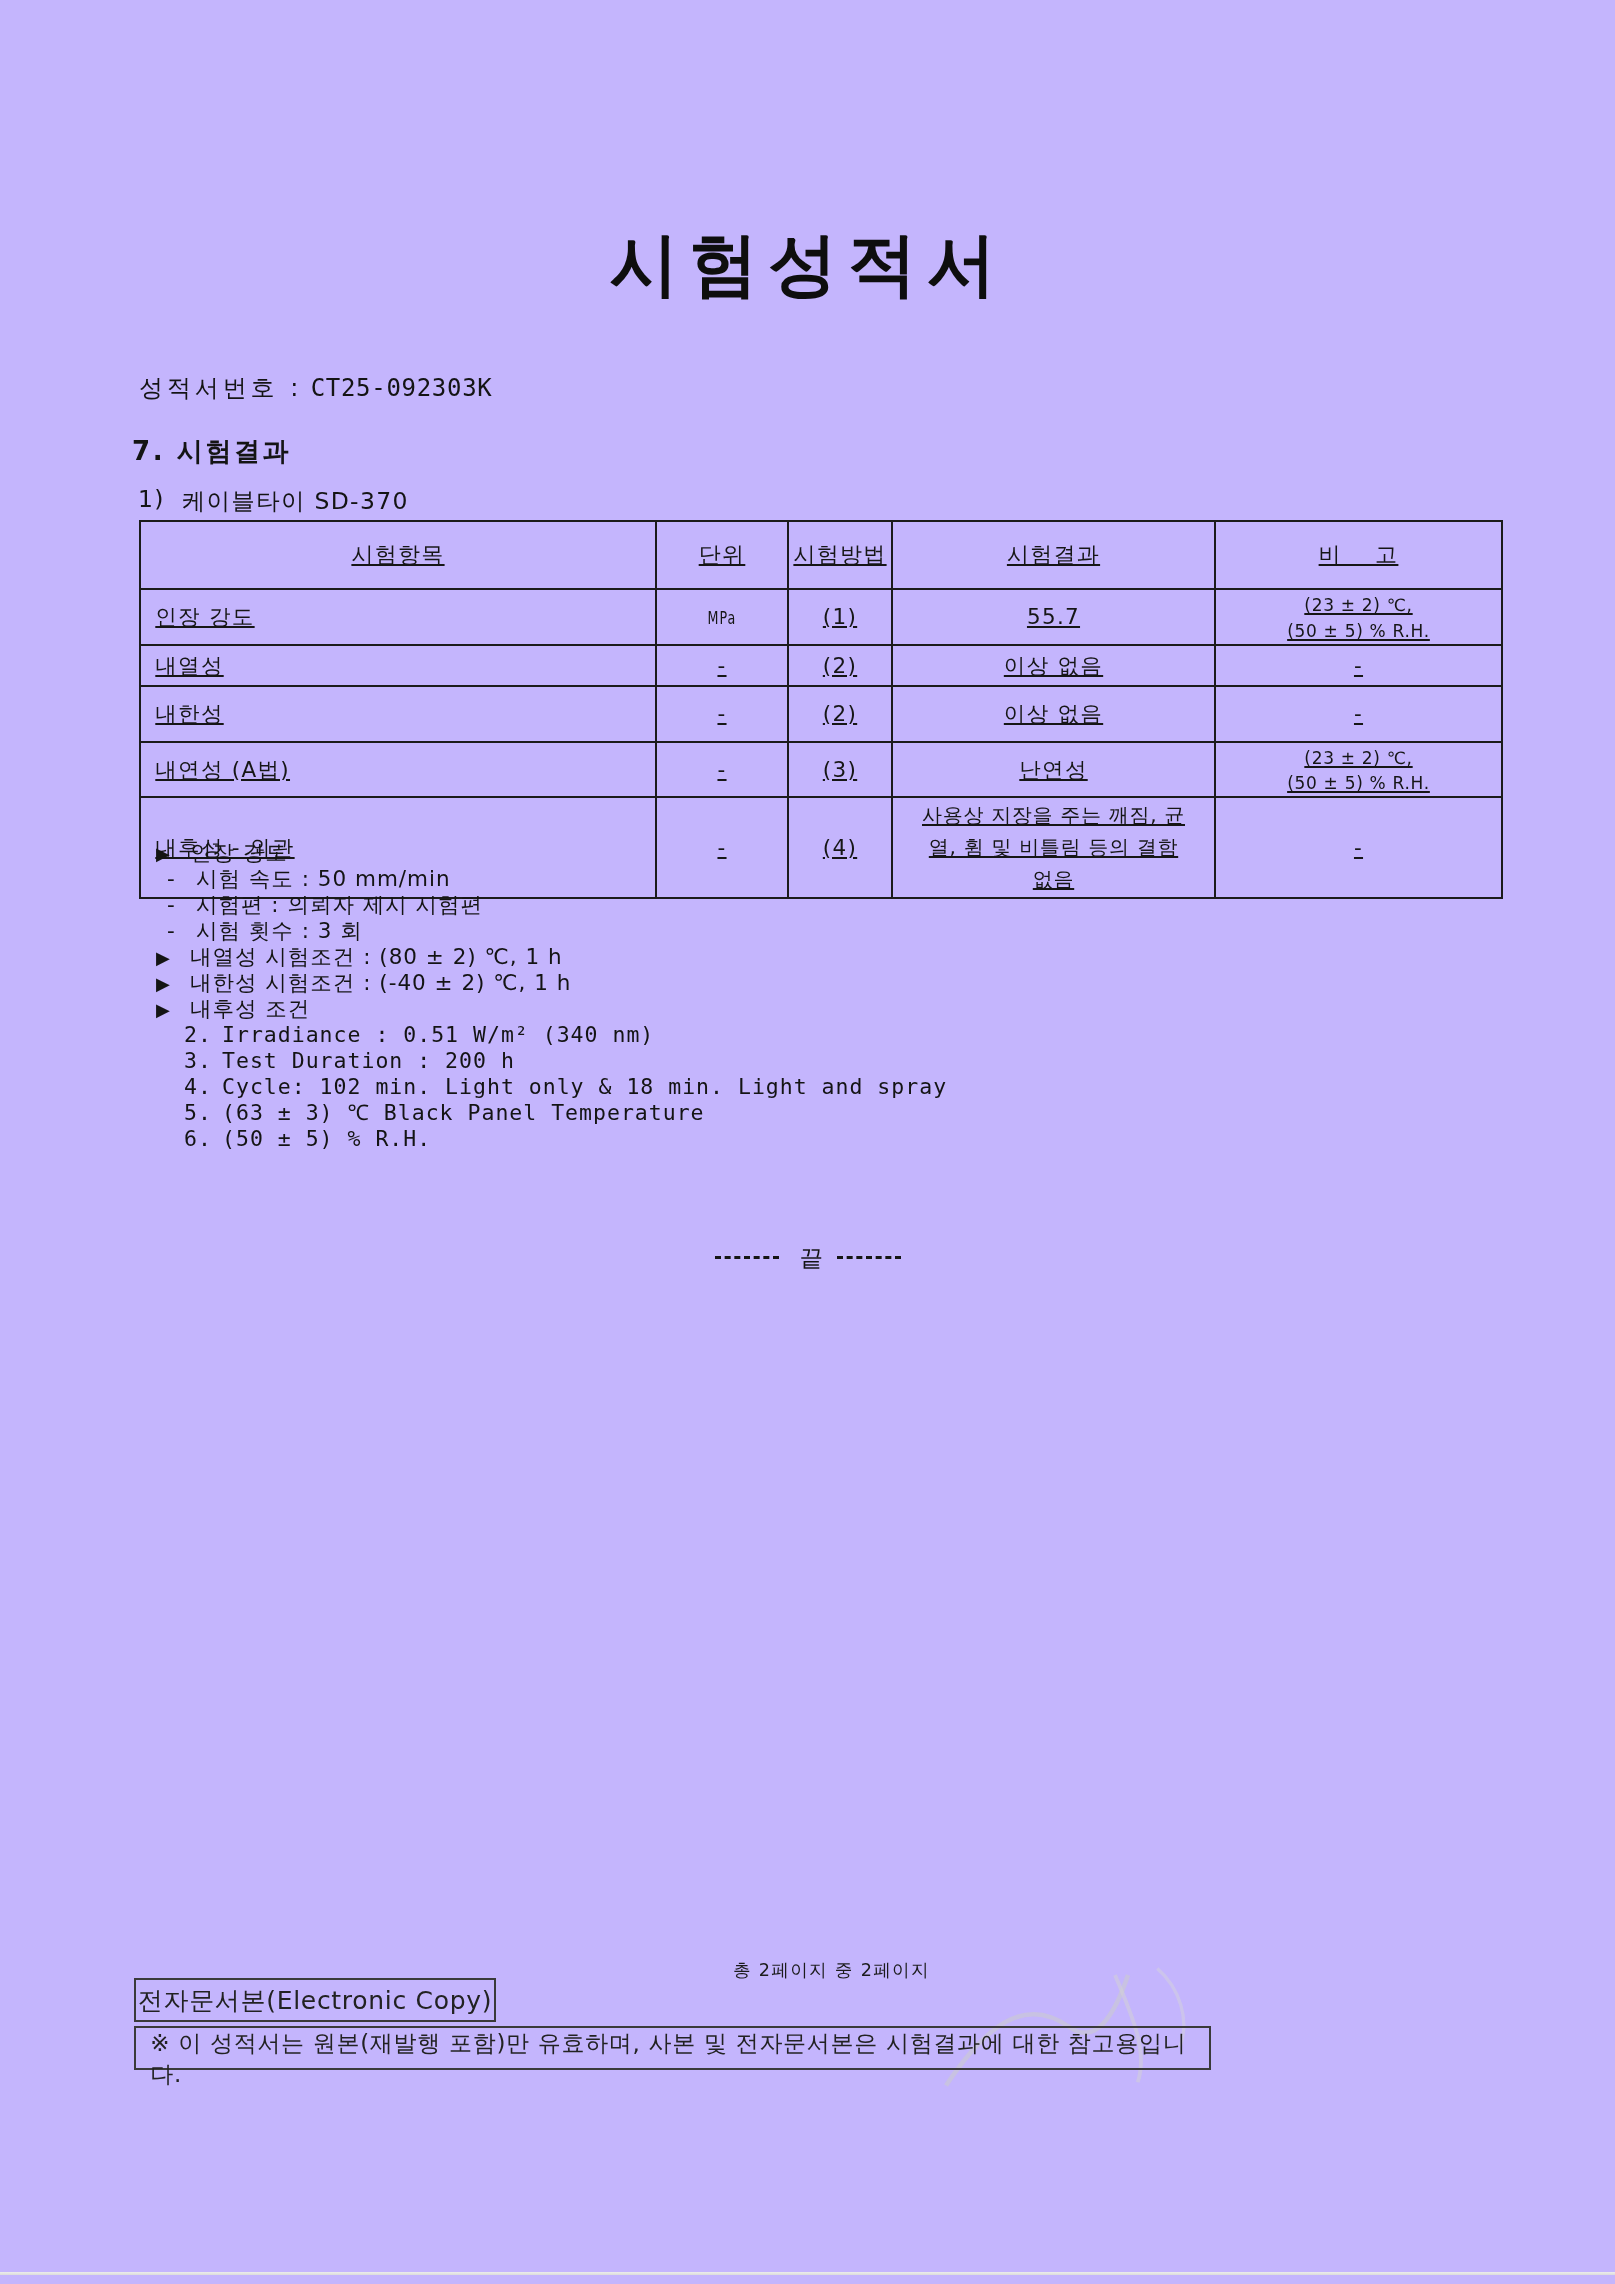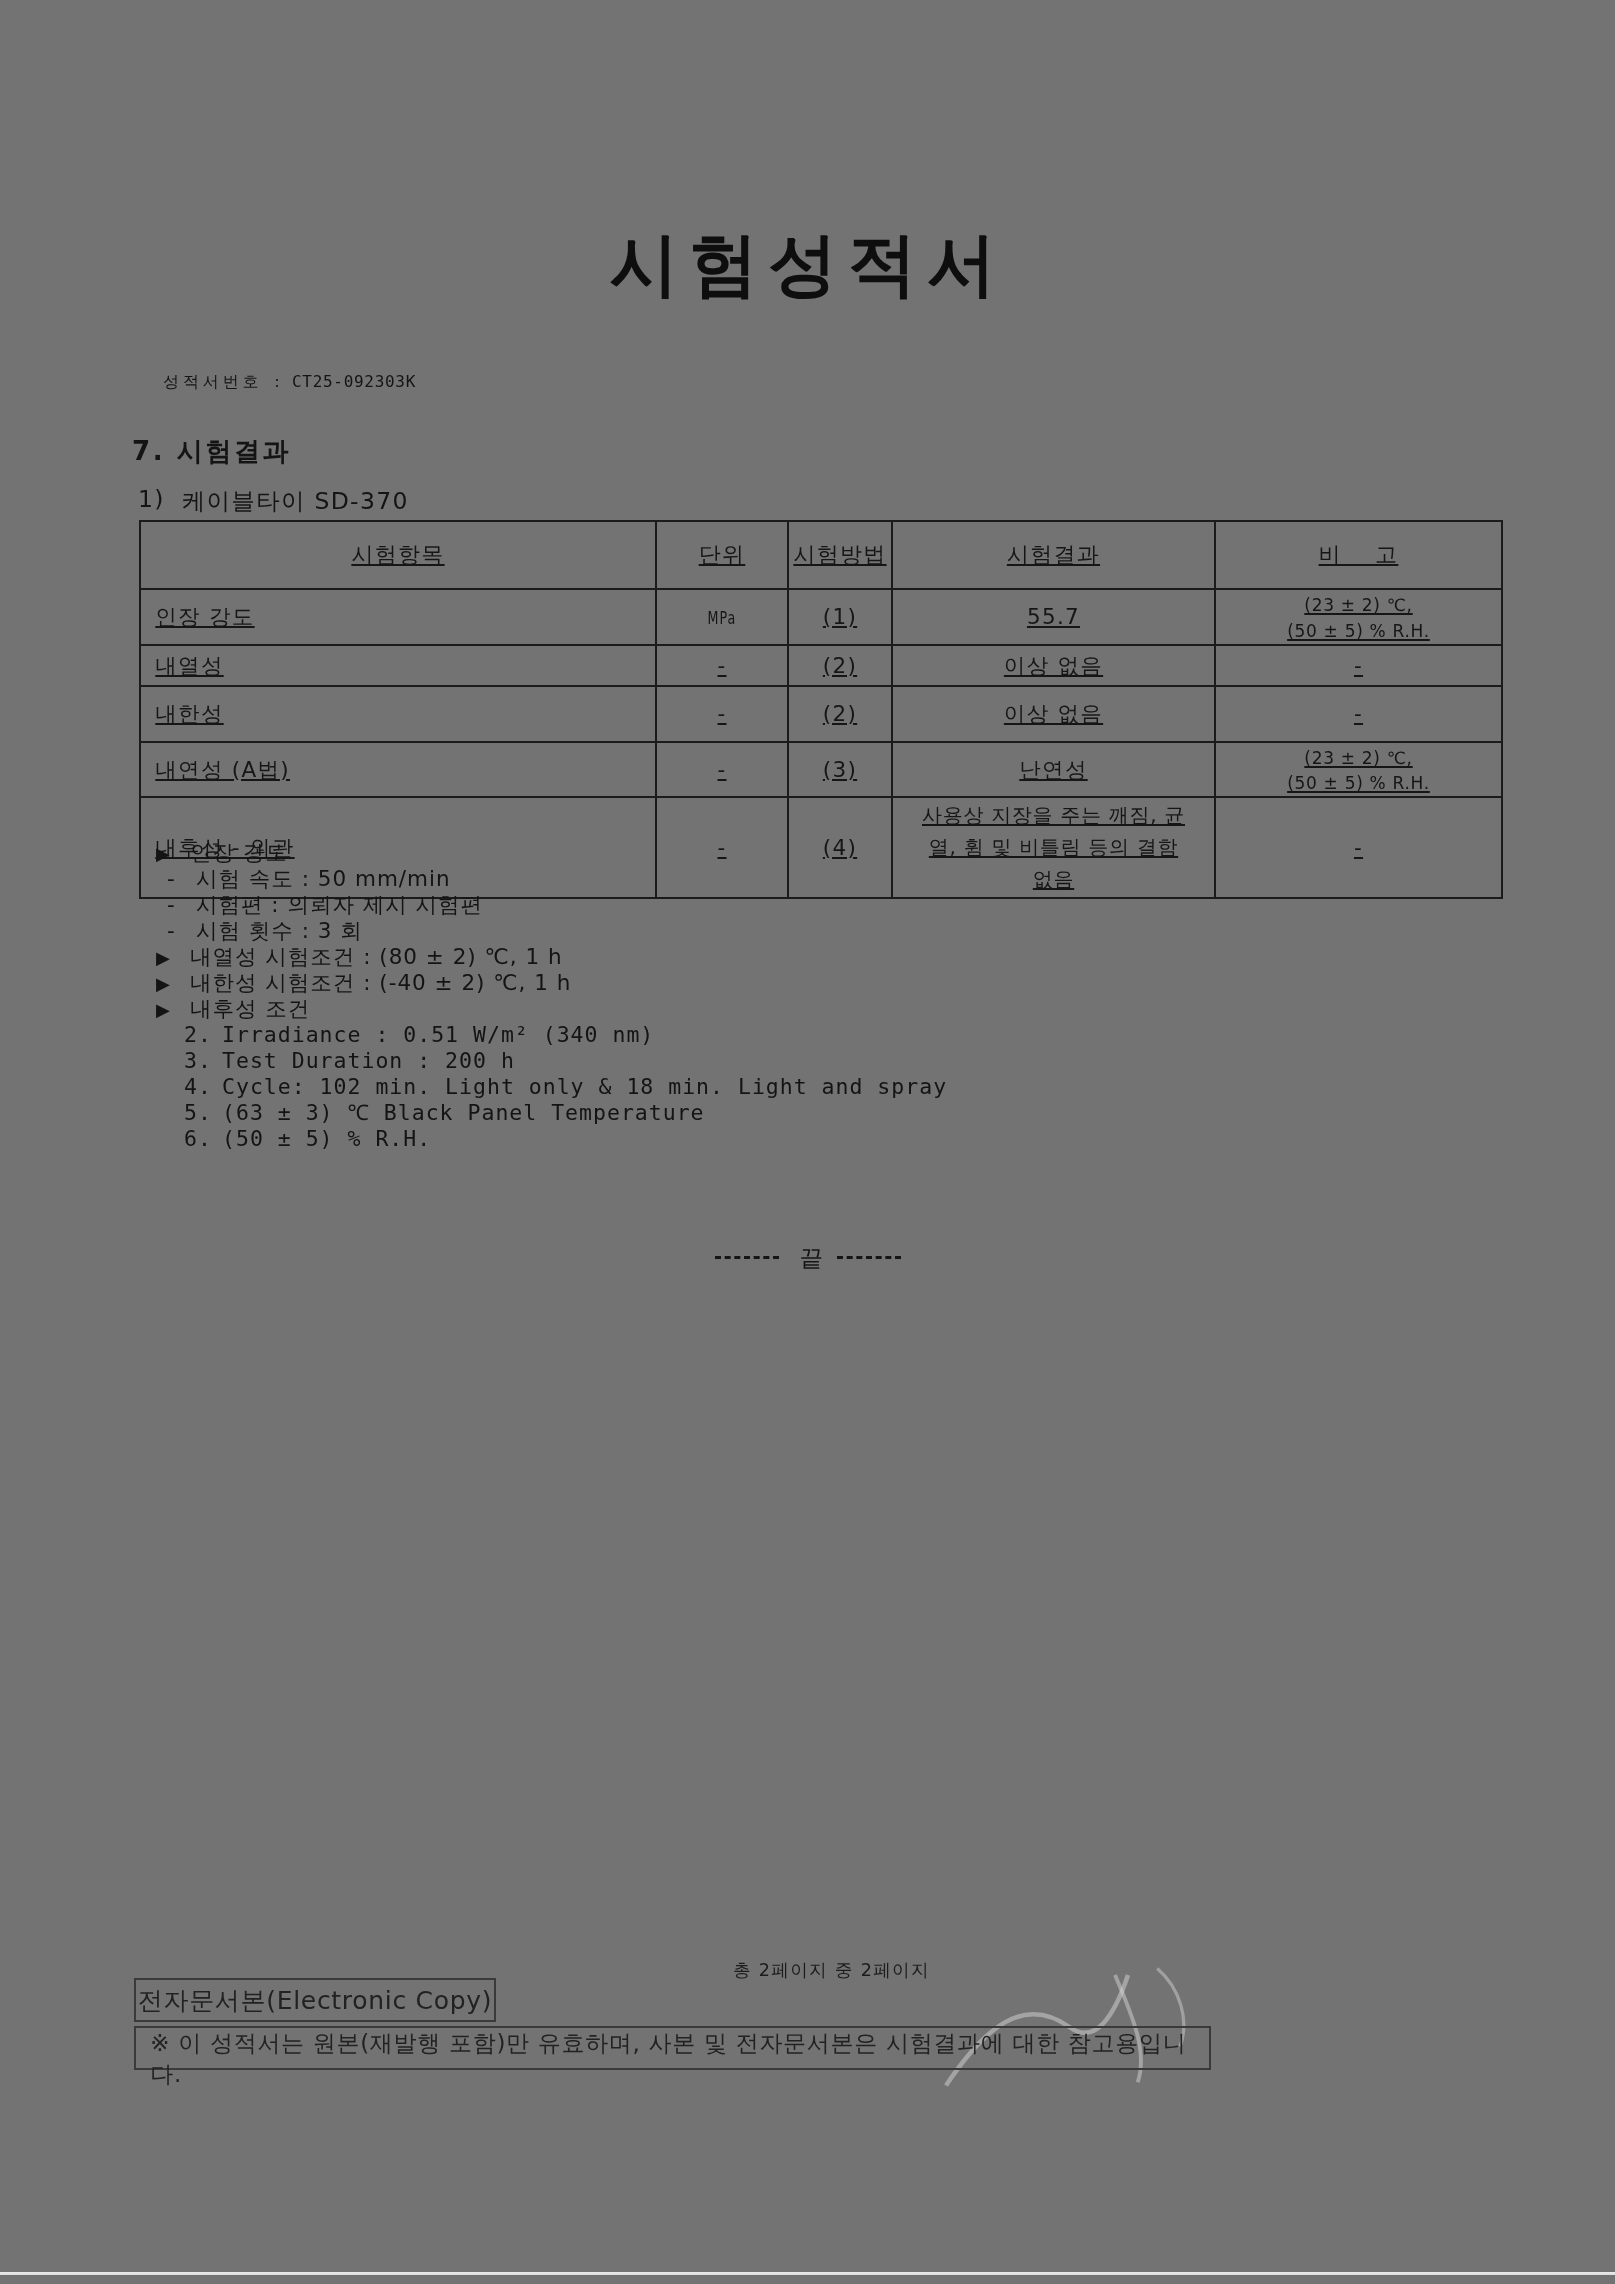--- a/index.html
+++ b/index.html
@@ -1,36 +1,36 @@
 <!DOCTYPE html>
 <html style="font-size:10.4px"><head>
 <meta charset="utf-8">
 <style>
   * { margin:0; padding:0; box-sizing:border-box; }
   html,body { background:#888; }
   .page {
     position:relative;
     width:1616px; height:2284px;
     margin:0 auto;
-    background:#737373;
+    background:#c4b5fd;
     color:#141414;
     font-family:"DejaVu Sans", sans-serif;
     overflow:hidden;
   }
   .mono { font-family:"DejaVu Sans Mono", monospace; }
 
   .doc-title {
     position:absolute; top:219px; left:0; width:100%;
     text-align:center;
     font-size:69px; font-weight:600; letter-spacing:10.4px;
     color:#0e0e0e;
   }
   .report-no {
-    position:absolute; left:163px; top:372px;
-    font-size:16px; letter-spacing:0.7px;
+    position:absolute; left:139px; top:372px;
+    font-size:24px; letter-spacing:0.7px;
     display:flex; align-items:baseline; gap:11.7px;
   }
   .report-no .lbl { letter-spacing:3.9px; }
   .section-heading {
     position:absolute; left:132px; top:434px;
     font-size:26px; font-weight:700; letter-spacing:2.6px;
   }
   .subsection {
     position:absolute; left:138px; top:485px;
     font-size:23.5px; letter-spacing:1.3px;

